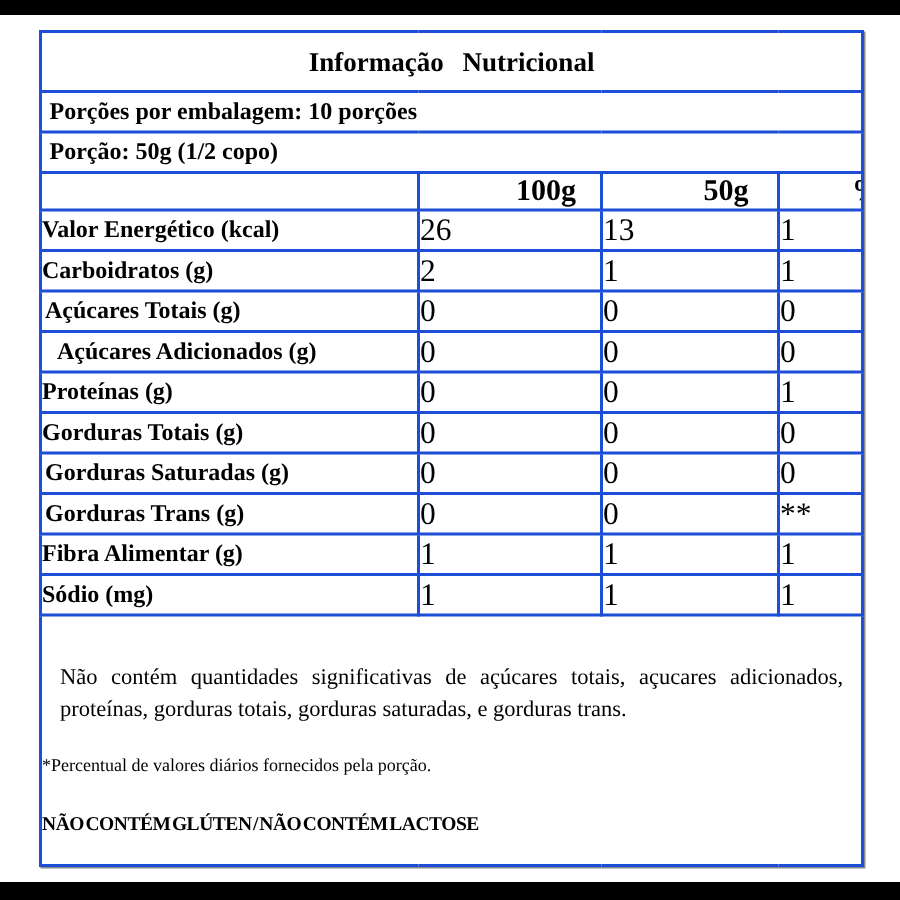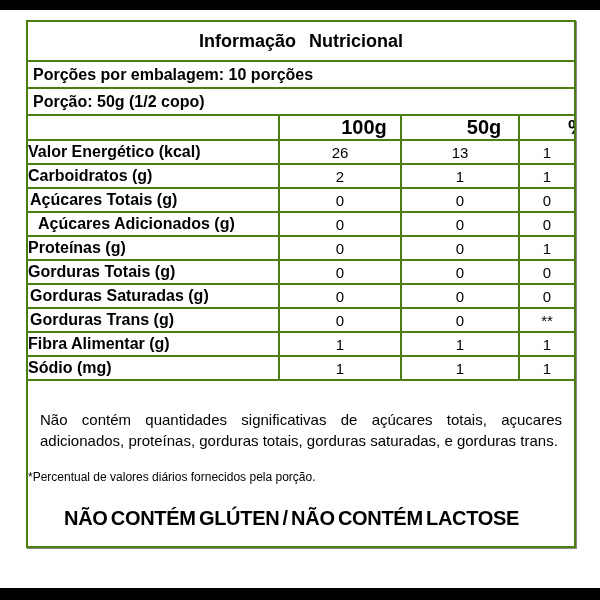--- a/index.html
+++ b/index.html
@@ -28,24 +28,25 @@
     position: absolute;
     left: 26px;
     top: 20px;
     width: 548px;
     border-collapse: collapse;
     table-layout: fixed;
     background: #ffffff;
     box-shadow: 1px 1px 0 #8a8a8a;
   }
   table.nutrition td {
-    border: 2px solid #4d7c0f;
+    border: 2px solid #1d4ed8;
     padding: 0;
     vertical-align: middle;
     overflow: hidden;
+    font-family: Liberation Serif, serif;
   }
   col.c1 { width: 252px; }
   col.c2 { width: 122px; }
   col.c3 { width: 118px; }
   col.c4 { width: 56px; }
 
   tr.r-title td {
     height: 38px;
     text-align: center;
     font-weight: bold;
@@ -68,46 +69,45 @@
   tr.r-data td { height: 22px; }
   td.lbl {
     font-weight: bold;
     font-size: 16px;
     padding-left: 5px;
     white-space: nowrap;
   }
   td.lbl.ind1 { padding-left: 2px; }
   td.lbl.ind2 { padding-left: 10px; }
   td.num {
-    text-align: center;
-    font-size: 15px;
+    text-align: left;
+    font-size: 21px;
   }
   td.footcell {
     vertical-align: top;
     height: 165px;
     padding: 2px 5px 0 5px;
   }
   p.justif {
     margin: 12px;
     font-size: 15px;
     line-height: 21px;
     text-align: justify;
   }
   p.pct {
     margin: 19px 0 0 0;
     font-size: 12px;
   }
   p.allergen {
     margin: 23px 0 0 0;
     font-weight: bold;
-    font-size: 20px;
+    font-size: 13px;
     letter-spacing: -0.3px;
     word-spacing: -2px;
     white-space: nowrap;
-    padding-left: 36px;
   }
 </style>
 </head>
 <body>
 
 <div class="bar bar-top"></div>
 
 <table class="nutrition">
   <colgroup>
     <col class="c1">

